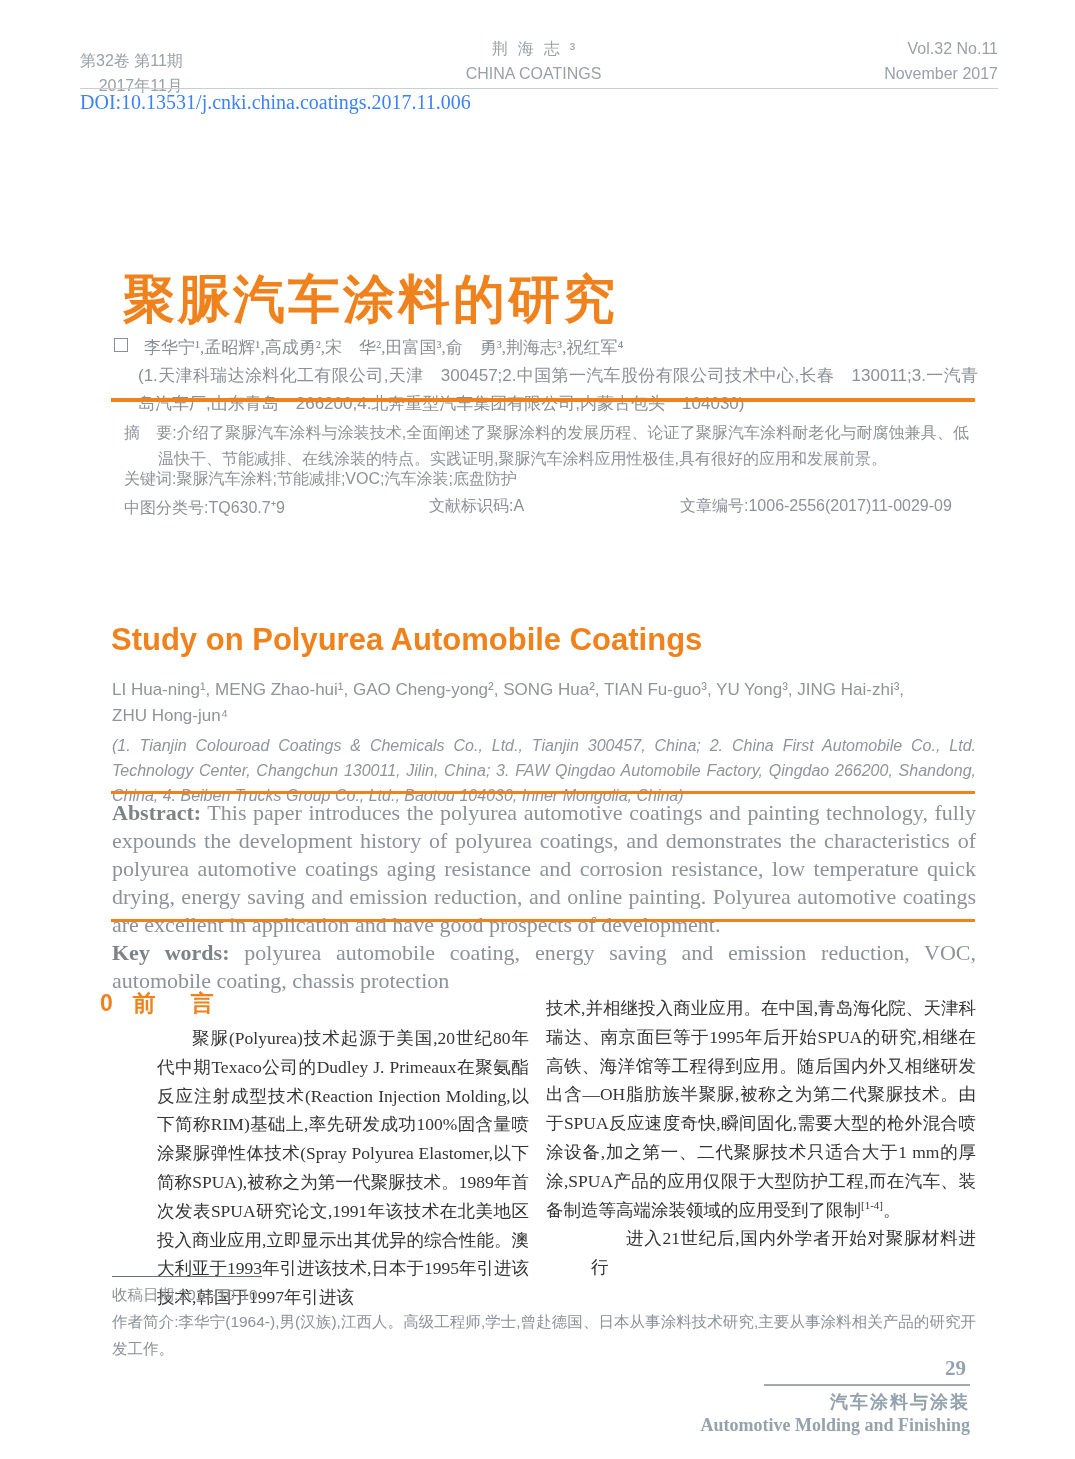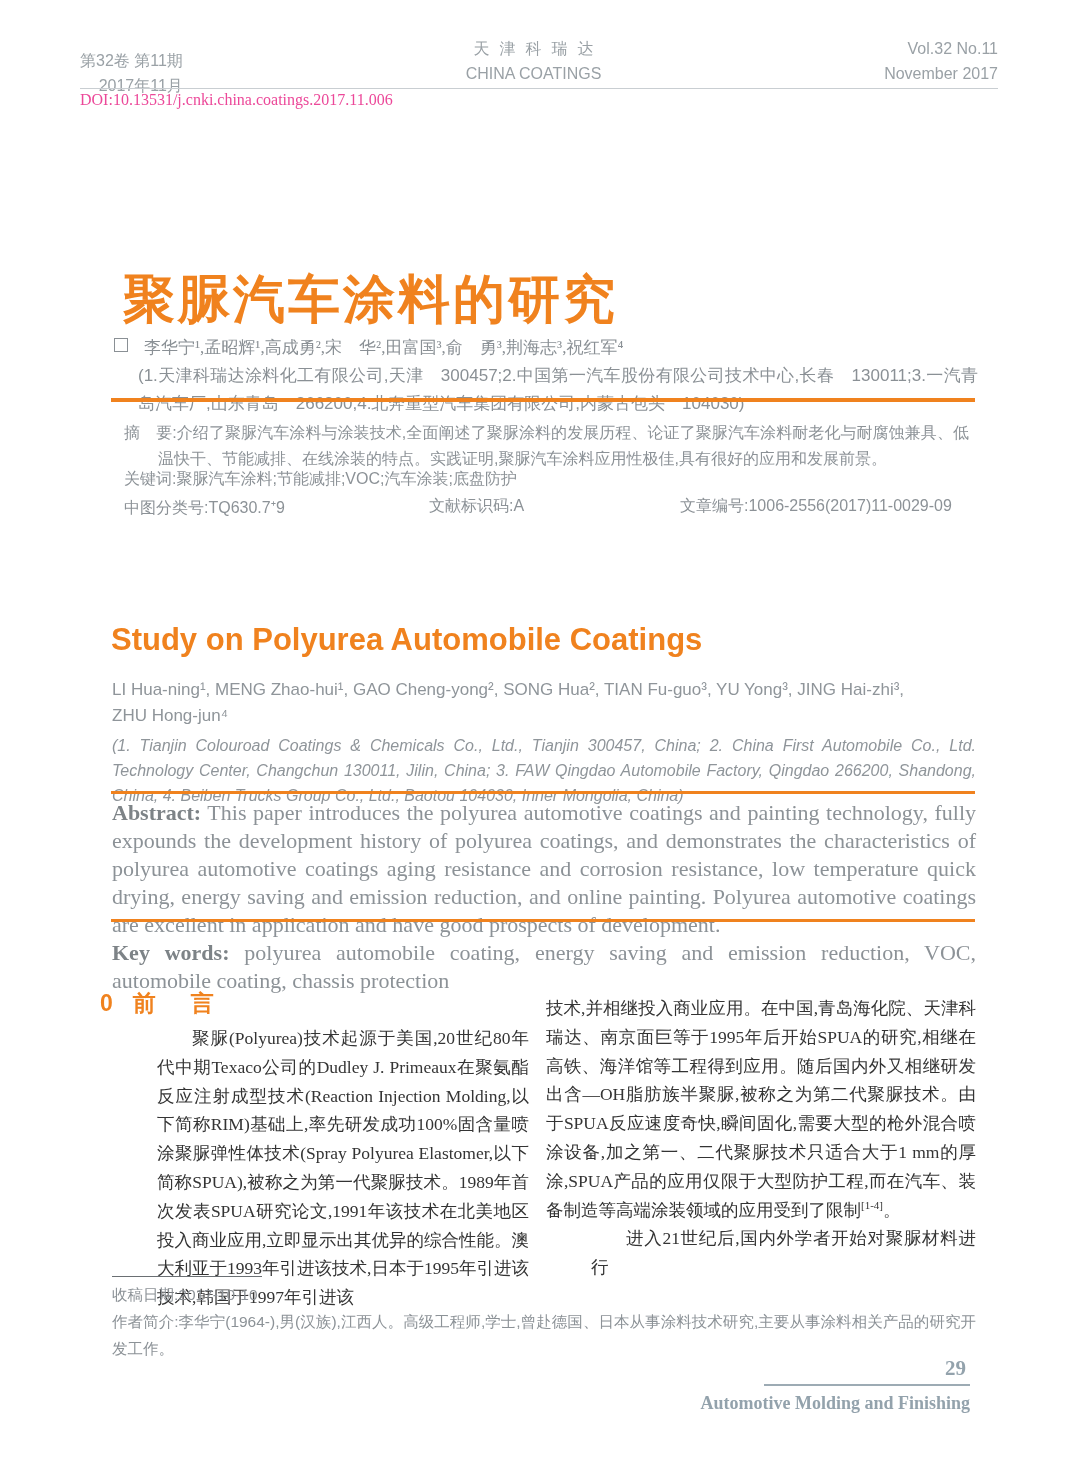--- a/index.html
+++ b/index.html
@@ -18,21 +18,21 @@
   .jheader .hl { text-align:right;margin-top:12px; }
   .jheader .hc { text-align:center; }
   .jheader .hc .cn { letter-spacing:10px; padding-left:10px; }
   .jheader .hr { text-align:right; }
   .header-rule {
     position:absolute; top:88px; left:80px; width:918px; height:0;
     border-top:1px solid #c9ced2;
   }
   .doi-line {
     position:absolute; top:91px; left:80px;
-    font-family:"Liberation Serif", serif; font-size:16px; color:#ec4899;
+    font-family:"Liberation Serif", serif; font-size:20px; color:#3b82f6;
   }
   
   .title-cn {
     position:absolute; top:253px; left:111px;
     font-family:"Liberation Sans", sans-serif; font-weight:bold;
     font-size:52px; letter-spacing:3px; color:#f0821e;
   }
   .byline {
     position:absolute; top:336px; left:114px; width:860px;
     font-family:Liberation Serif, serif; font-size:17px; color:#8a9095;
@@ -131,21 +131,21 @@
 <body>
 
 <div class="page">
 
   <div class="jheader">
     <div class="hl">
       <div>第32卷 第11期</div>
       <div>2017年11月</div>
     </div>
     <div class="hc">
-      <div class="cn">天津科瑞达</div>
+      <div class="cn">荆海志³</div>
       <div>CHINA COATINGS</div>
     </div>
     <div class="hr">
       <div>Vol.32 No.11</div>
       <div>November 2017</div>
     </div>
   </div>
   <div class="header-rule"></div>
   <div class="doi-line">DOI:10.13531/j.cnki.china.coatings.2017.11.006</div>
 
@@ -197,16 +197,17 @@
 
   <div class="footnote-rule"></div>
   <div class="footnote">
     <span class="received">收稿日期:2017-10-10</span>
     <span>作者简介:李华宁(1964-),男(汉族),江西人。高级工程师,学士,曾赴德国、日本从事涂料技术研究,主要从事涂料相关产品的研究开发工作。</span>
   </div>
 
   <div class="footer">
     <div class="pagenum">29</div>
     <div class="footer-rule"></div>
+    <div class="col-cn">汽车涂料与涂装</div>
     <div class="col-en">Automotive Molding and Finishing</div>
   </div>
 
 </div>
 
 </body></html>

